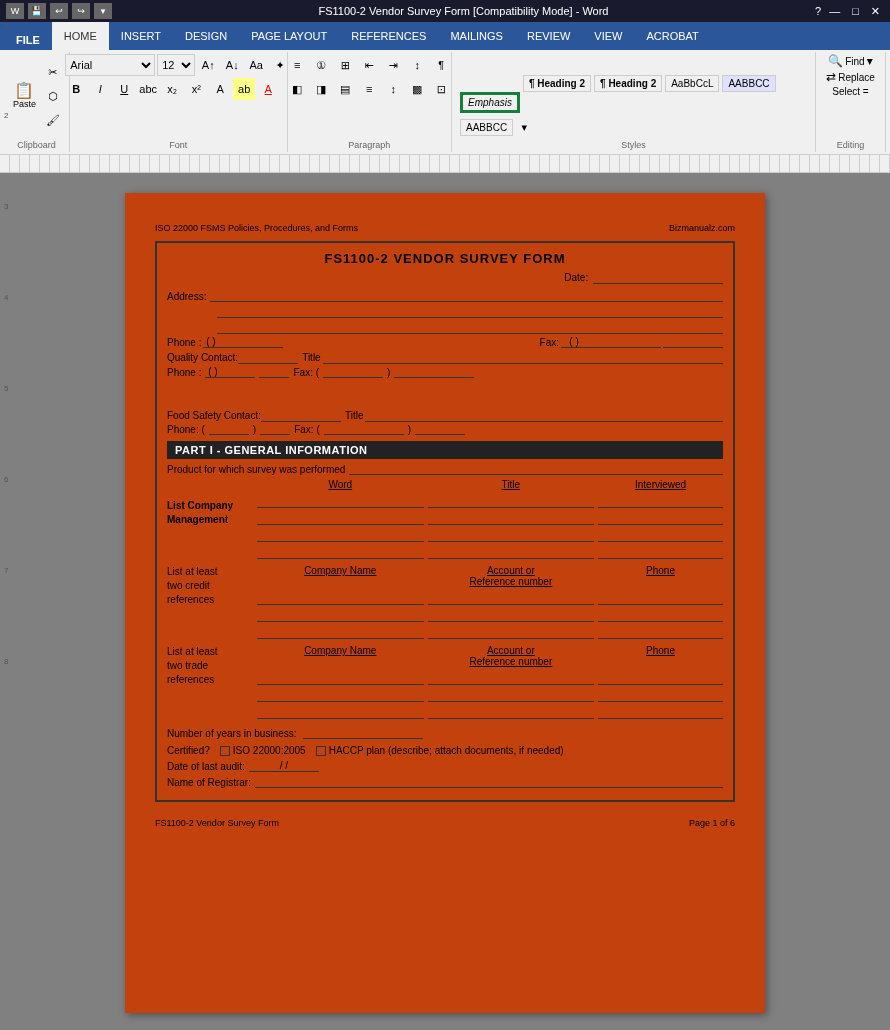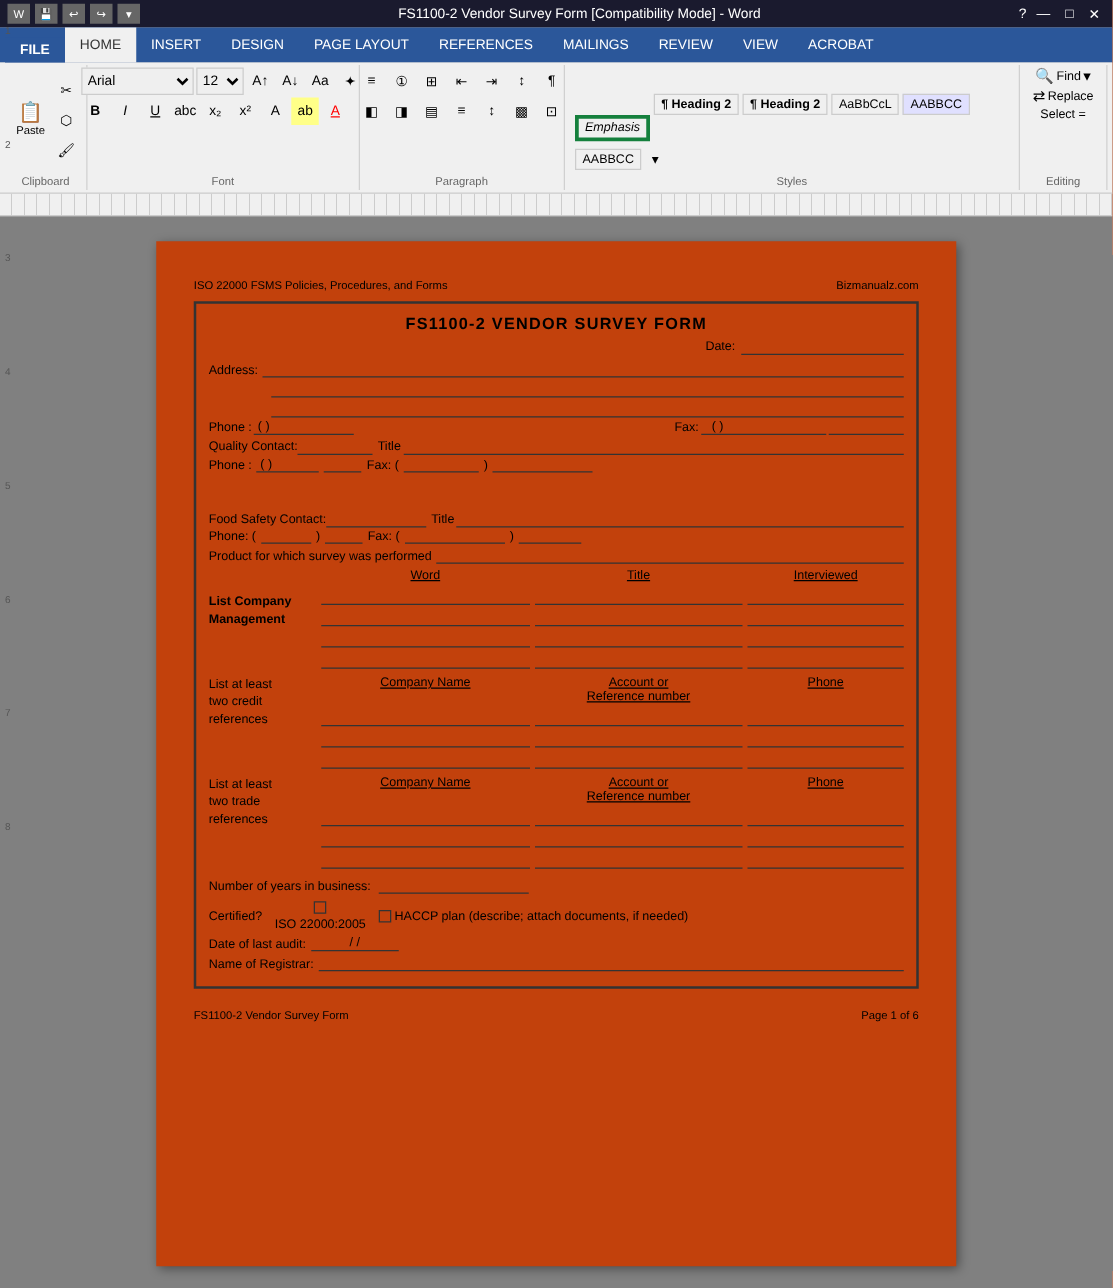--- a/index.html
+++ b/index.html
@@ -493,20 +493,21 @@
         <span>Phone: (</span>
         <span style="border-bottom:1px solid #333;display:inline-block;width:40px;"></span>
         <span>)</span>
         <span style="border-bottom:1px solid #333;display:inline-block;width:30px;"></span>
         <span>Fax: (</span>
         <span style="border-bottom:1px solid #333;display:inline-block;width:80px;"></span>
         <span>)</span>
         <span style="border-bottom:1px solid #333;display:inline-block;width:50px;"></span>
       </div>
 
+      <div class="section-header">PART I - GENERAL INFORMATION</div>
 
       <div style="display:flex;font-size:10px;margin-bottom:4px;align-items:flex-end;">
         <span>Product for which survey was performed</span>
         <span style="border-bottom:1px solid #333;display:inline-block;flex:1;margin-left:4px;">&nbsp;</span>
       </div>
 
       <div style="display:flex;margin-bottom:6px;">
         <div style="width:90px;font-size:10px;font-weight:bold;line-height:1.4;margin-top:20px;">
           List Company<br>Management
         </div>
@@ -593,21 +594,21 @@
         </div>
       </div>
 
       <div style="display:flex;font-size:10px;align-items:flex-end;margin-bottom:6px;">
         <span>Number of years in business:</span>
         <span style="border-bottom:1px solid #333;display:inline-block;width:120px;margin-left:6px;">&nbsp;</span>
       </div>
 
       <div style="display:flex;font-size:10px;align-items:center;margin-bottom:4px;gap:10px;flex-wrap:wrap;">
         <span>Certified?</span>
-        <div style="display:flex;align-items:center;gap:3px;flex-direction:column;">
+        <div style="display:flex;align-items:flex-end;gap:3px;">
           <span class="chk"></span>
           <span>ISO 22000:2005</span>
         </div>
         <div style="display:flex;align-items:center;gap:3px;">
           <span class="chk"></span>
           <span>HACCP plan (describe; attach documents, if needed)</span>
         </div>
       </div>
 
       <div style="display:flex;font-size:10px;align-items:flex-end;margin-bottom:4px;gap:4px;">

